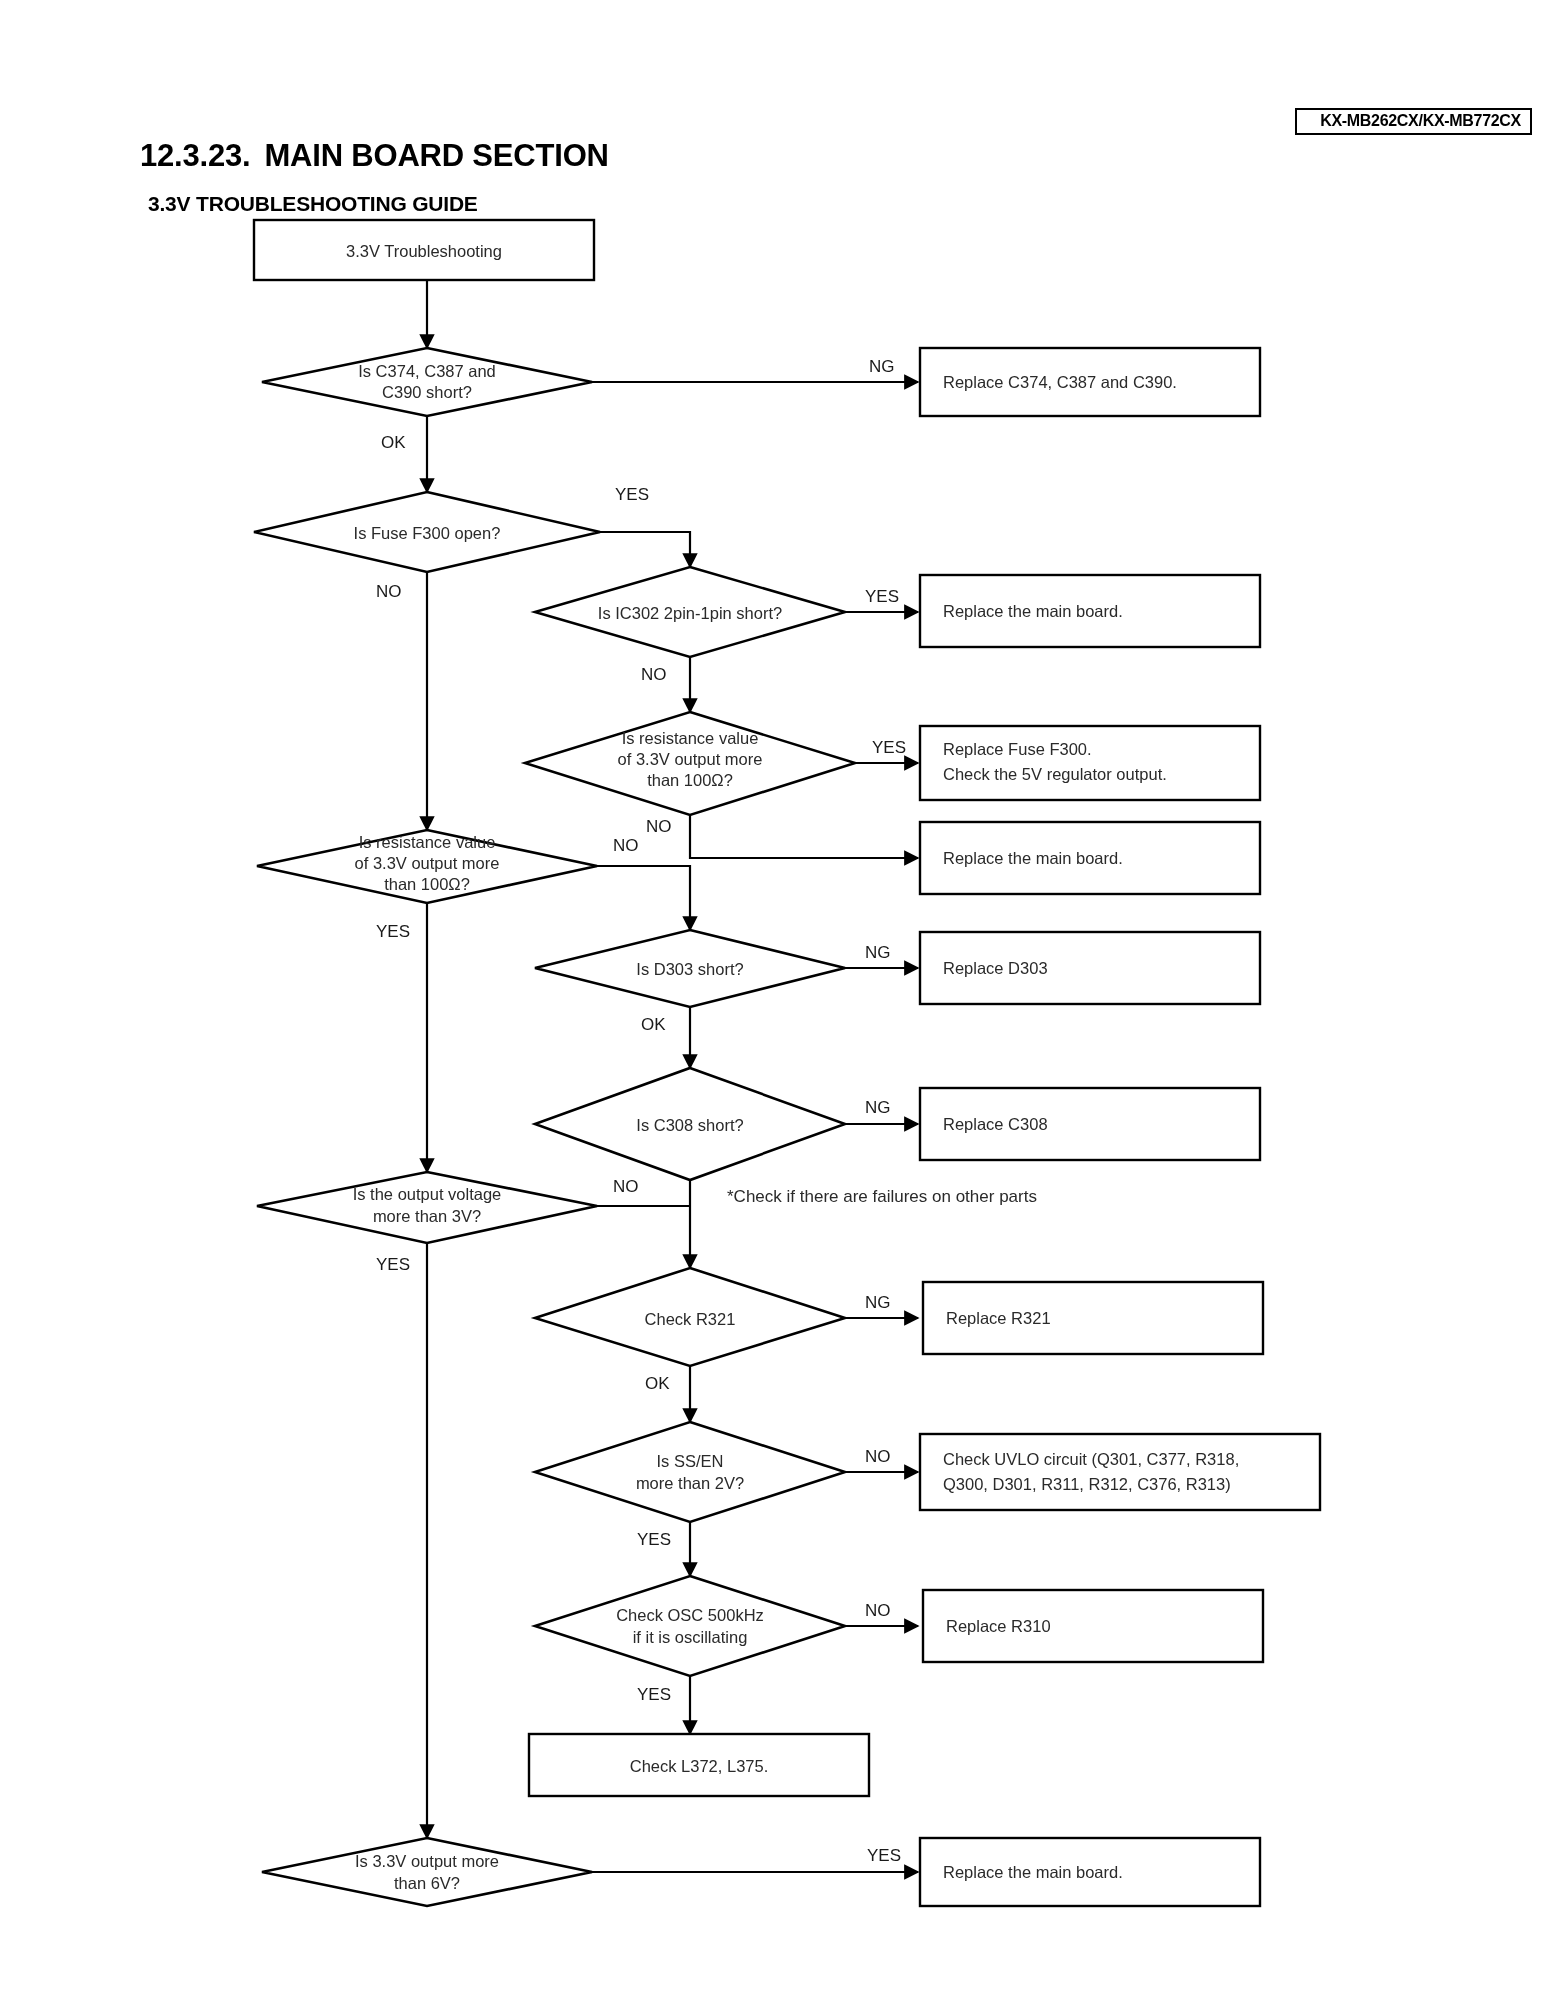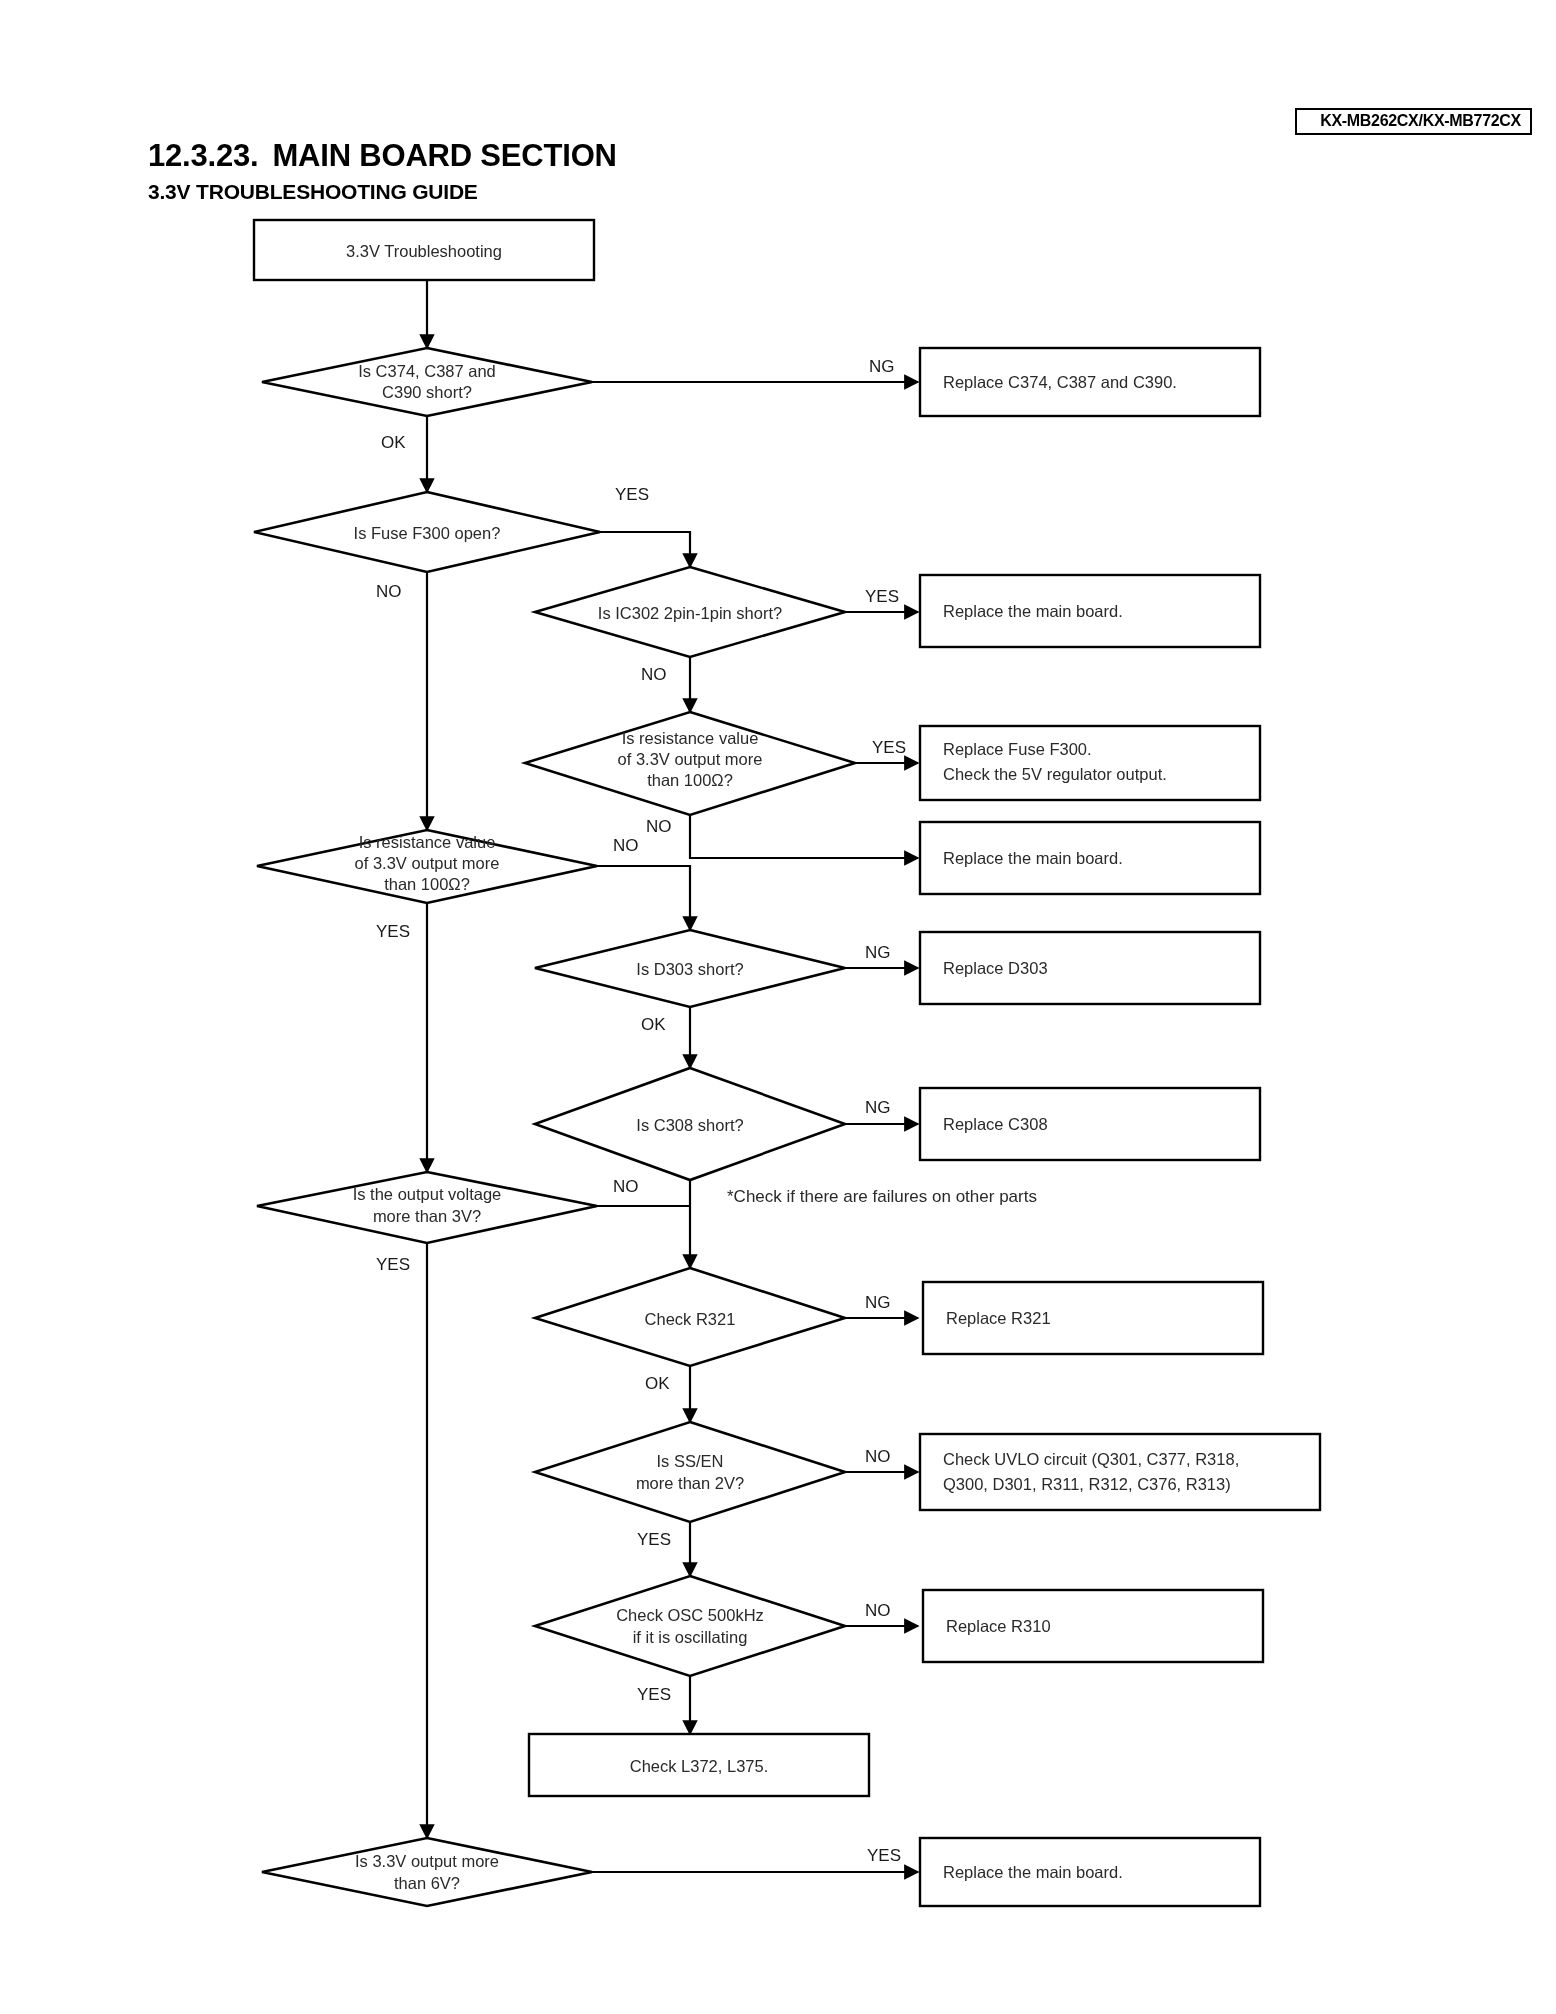--- a/index.html
+++ b/index.html
@@ -24,32 +24,32 @@
     padding: 3px 9px 4px 23px;
     font-size: 16px;
     font-weight: bold;
     letter-spacing: -0.3px;
     line-height: 1;
     white-space: nowrap;
     background: #fff;
   }
   #section-title {
     position: absolute;
-    left: 148px;
+    left: 140px;
     top: 138px;
     font-size: 31px;
     font-weight: bold;
     letter-spacing: -0.2px;
     white-space: nowrap;
   }
   #section-title .num { margin-right: 14px; }
   #guide-title {
     position: absolute;
     left: 148px;
-    top: 180px;
+    top: 192px;
     font-size: 21px;
     font-weight: bold;
     letter-spacing: -0.2px;
     white-space: nowrap;
   }
 
   
   #flow {
     position: absolute;
     left: 0;

